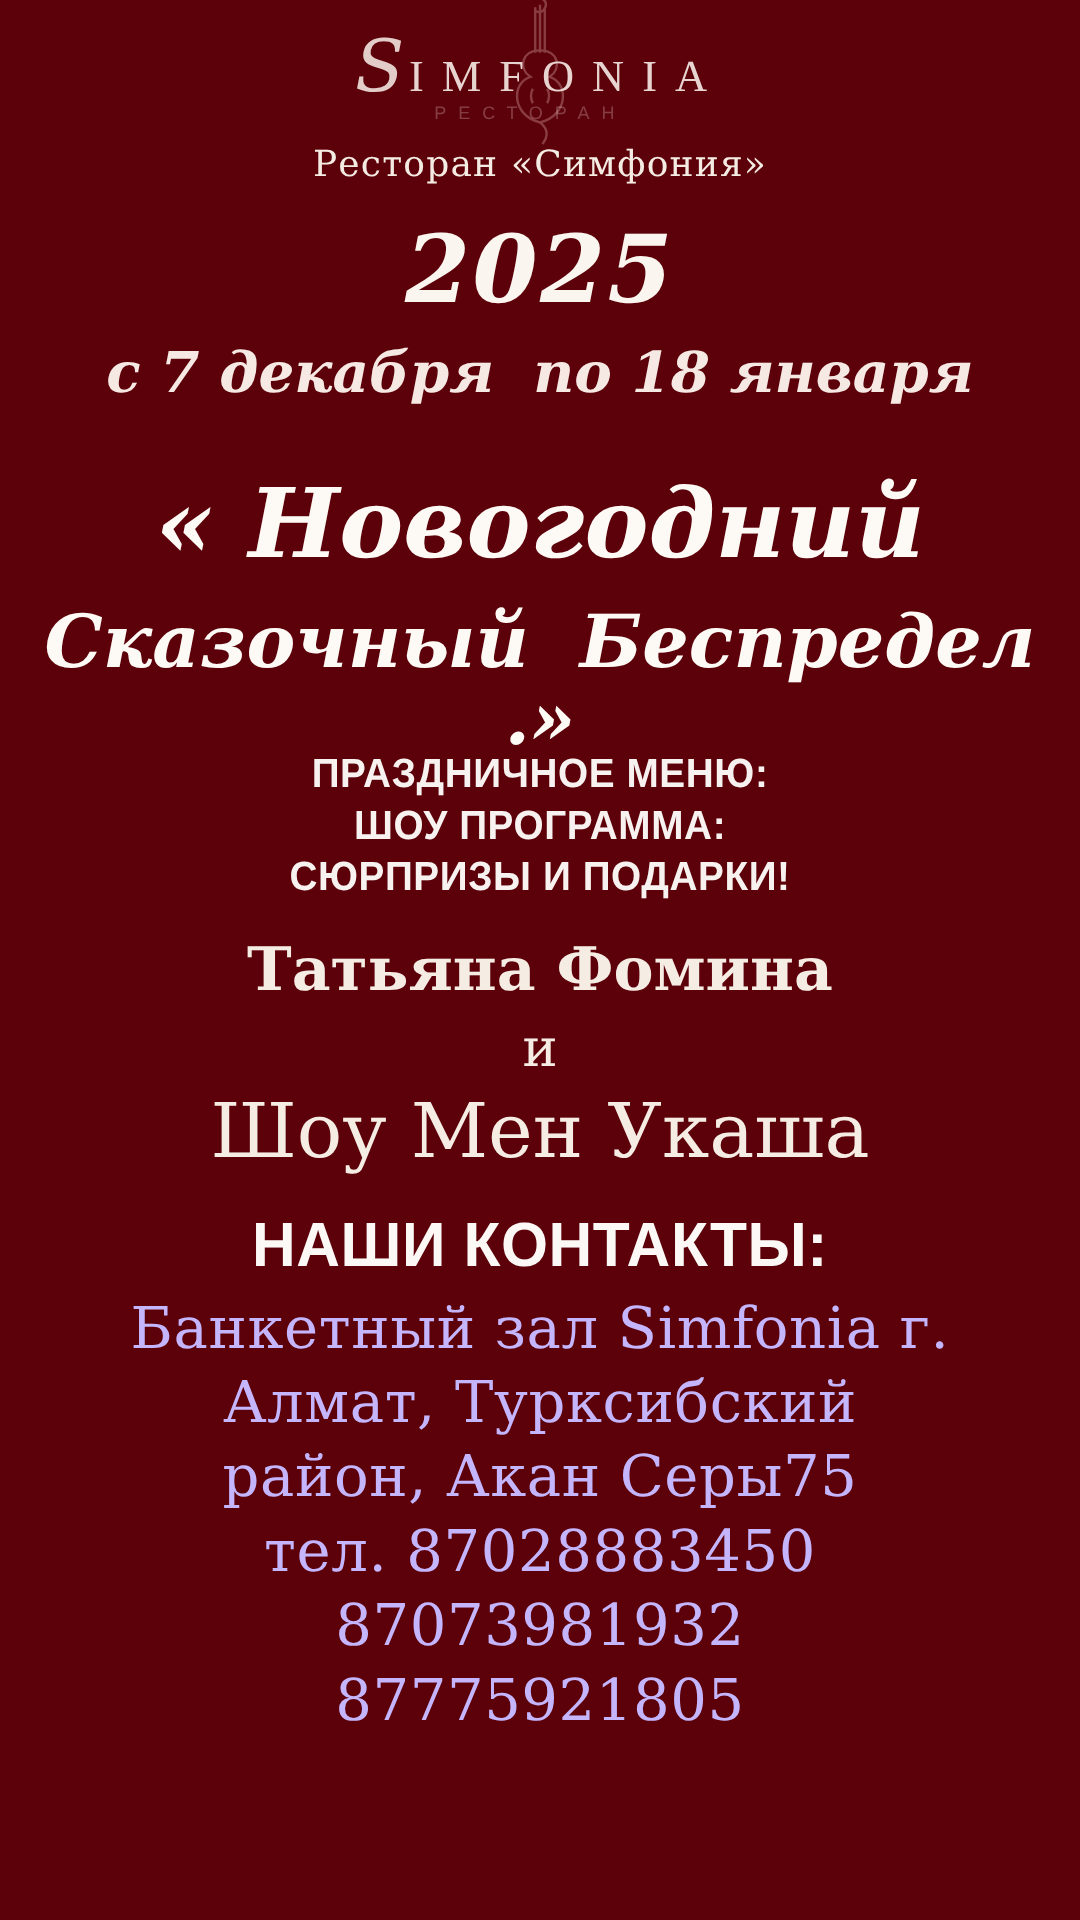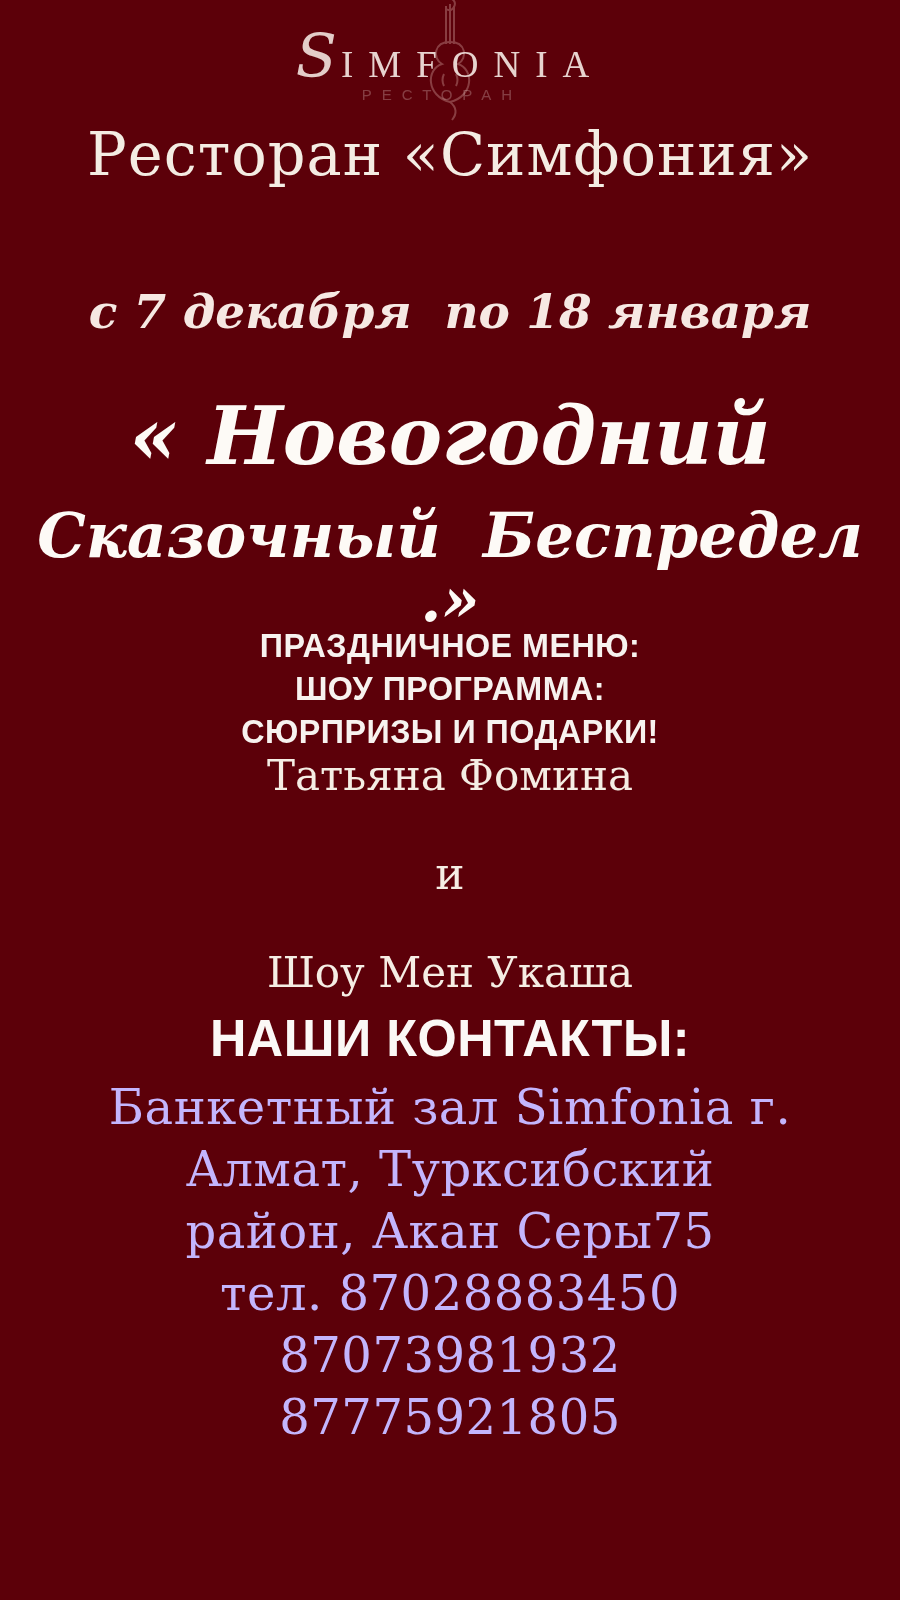--- a/index.html
+++ b/index.html
@@ -35,21 +35,21 @@
     font-family:"Liberation Serif", serif;
     font-size:37px;letter-spacing:15px;line-height:1;opacity:.95;
   }
   .brand-sub{
     position:absolute;top:86px;left:0;right:16px;
     font-family:"Liberation Sans", sans-serif;
     font-size:15px;letter-spacing:10px;opacity:.28;color:#f0dcd8;
   }
 
   
-  .restaurant-line{top:120px;font-size:59px;letter-spacing:1px;color:#f4ece3;}
+  .restaurant-line{top:120px;font-size:30px;letter-spacing:1px;color:#f4ece3;}
   .year{
     top:180px;font-size:78px;font-weight:bold;font-style:italic;
     color:#faf5ef;letter-spacing:2px;
   }
   .script{
     font-family:"DejaVu Serif", serif;
     font-style:italic;font-weight:bold;
     white-space:pre-wrap;
   }
   .dates{top:284px;font-size:47px;color:#f6e8e3;}
@@ -62,23 +62,23 @@
   
   .features{
     top:624px;
     font-family:"Liberation Sans", sans-serif;
     font-weight:700;font-size:34px;line-height:43px;
     color:#f7f2ef;letter-spacing:.5px;
     transform:scaleX(.95);transform-origin:center;
   }
 
   
-  .performer-1{top:751px;font-size:42px;color:#f5ede4;}
+  .performer-1{top:778px;font-size:50px;color:#f5ede4;font-weight:bold;}
   .performer-conj{top:848px;font-size:44px;color:#f5ede4;}
-  .performer-2{top:948px;font-size:42px;color:#f5ede4;}
+  .performer-2{top:906px;font-size:63px;color:#f5ede4;}
 
   
   .contacts-heading{
     top:1008px;
     font-family:"Liberation Sans", sans-serif;
     font-weight:700;font-size:52px;letter-spacing:.5px;
     color:#fbf8f6;transform:scaleX(.97);transform-origin:center;
   }
   .contact-lines{
     top:1076px;
@@ -102,20 +102,21 @@
       <path d="M40 106 q10 8 2 18"></path>
     </svg>
     <div class="brand-line">
       <span class="brand-s">S</span>
       <span class="brand-rest">IMFONIA</span>
     </div>
     <div class="brand-sub">РЕСТОРАН</div>
   </div>
 
   <div class="abs restaurant-line">Ресторан «Симфония»</div>
+  <div class="abs year">2025</div>
   <div class="abs dates script">с 7 декабря  по 18 января</div>
 
   <div class="abs title-line1 script">« Новогодний</div>
   <div class="abs title-line2 script">Сказочный  Беспредел .»</div>
 
   <div class="abs features">
     <div>ПРАЗДНИЧНОЕ МЕНЮ:</div>
     <div>ШОУ ПРОГРАММА:</div>
     <div>СЮРПРИЗЫ И ПОДАРКИ!</div>
   </div>

